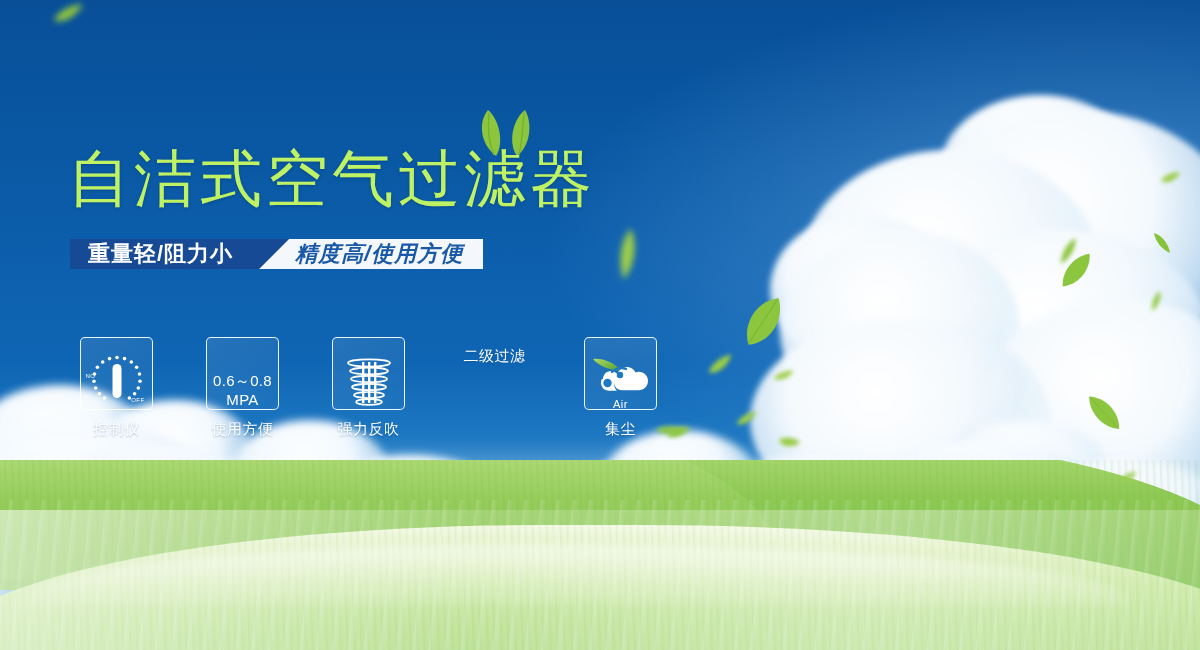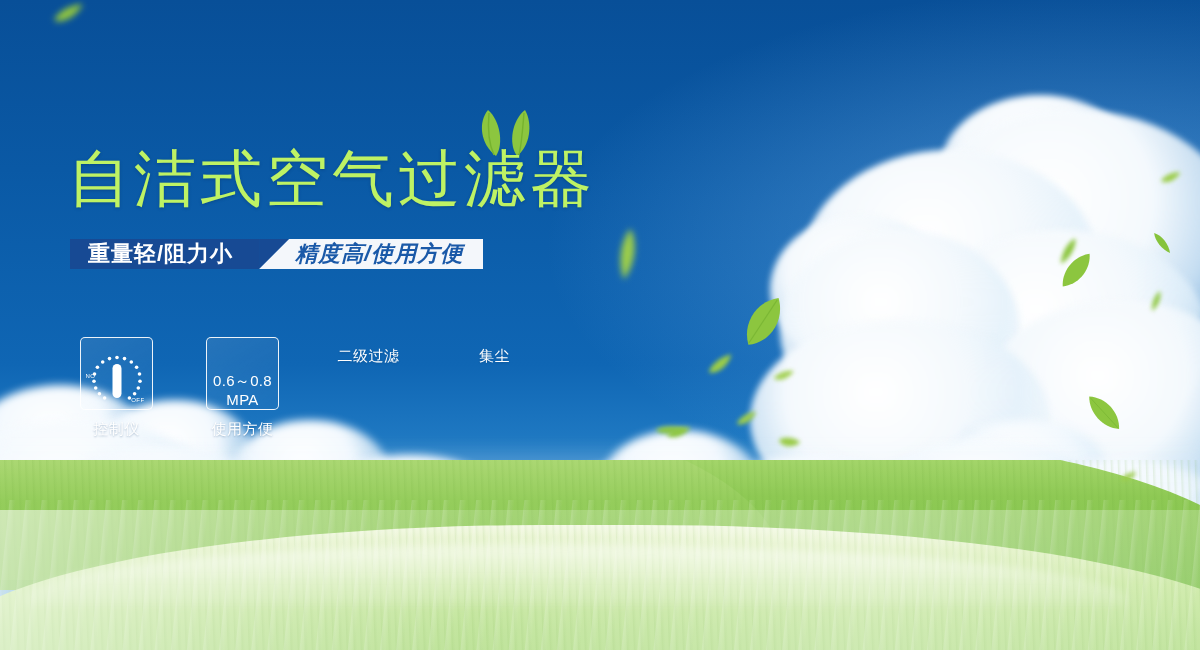--- a/index.html
+++ b/index.html
@@ -325,24 +325,65 @@
       <div class="feature">
         <div class="fbox">
           <div class="fbox-text">
             <span>0.6～0.8</span>
             <span class="l2">MPA</span>
           </div>
         </div>
         <div class="flabel">使用方便</div>
       </div>
 
+      <div class="feature">
+        <div class="fbox">
+          <div class="coil">
+            <svg viewBox="0 0 52 52" width="52" height="52">
+              <g stroke="#ffffff" stroke-width="1.7" fill="none">
+                <ellipse cx="26" cy="6" rx="21" ry="3.6"></ellipse>
+                <ellipse cx="26" cy="14" rx="19" ry="3.4"></ellipse>
+                <ellipse cx="26" cy="22" rx="18" ry="3.2"></ellipse>
+                <ellipse cx="26" cy="30" rx="17" ry="3.1"></ellipse>
+                <ellipse cx="26" cy="38" rx="15" ry="3.0"></ellipse>
+                <ellipse cx="26" cy="45" rx="13" ry="2.8"></ellipse>
+              </g>
+              <g fill="#ffffff">
+                <rect x="19" y="5" width="2.4" height="41"></rect>
+                <rect x="25" y="5" width="2.4" height="41"></rect>
+                <rect x="31" y="5" width="2.4" height="41"></rect>
+              </g>
+            </svg>
+          </div>
+        </div>
+        <div class="flabel">强力反吹</div>
+      </div>
 
       <div class="feature">
         <div class="flabel">二级过滤</div>
       </div>
 
       <div class="feature">
+        <div class="fbox">
+          <div class="airicon">
+            <svg viewBox="0 0 60 52" width="60" height="52">
+              <defs>
+                <linearGradient id="lg" x1="0" y1="0" x2="1" y2="1">
+                  <stop offset="0%" stop-color="#b7e05a"></stop>
+                  <stop offset="100%" stop-color="#4f9e2e"></stop>
+                </linearGradient>
+              </defs>
+              <path d="M2 2 C12 1 24 6 30 14 C20 13 8 10 2 2 Z" fill="url(#lg)" opacity=".95"></path>
+              <path d="M26 20 C26 14.5 30.4 10 35.8 10 C39.6 10 42.9 12.2 44.5 15.4 C45.5 15 46.6 14.8 47.8 14.8 C52.9 14.8 57 18.9 57 24 C57 29.1 52.9 33.2 47.8 33.2 L31 33.2 C26.6 33.2 23 29.6 23 25.2 C23 23.2 23.8 21.4 25 20 Z" fill="#ffffff"></path>
+              <path d="M12 22 C12 17.6 15.6 14 20 14 C23 14 25.6 15.7 27 18.2 C24.6 20.2 23 23.3 23 26.6 C23 29.4 24.1 32 25.9 33.8 L18 33.8 C13.6 33.8 10 30.2 10 25.8 C10 24.5 10.3 23.2 10.9 22.1 Z" fill="#ffffff"></path>
+              <circle cx="16.5" cy="26" r="4.2" fill="#1a7ac4"></circle>
+              <circle cx="29" cy="18" r="3.2" fill="#1a7ac4"></circle>
+              <path d="M21 15 C25 11 31 10 35 12" stroke="#1a7ac4" stroke-width="2.4" fill="none" stroke-linecap="round"></path>
+            </svg>
+            <div class="airtext">Air</div>
+          </div>
+        </div>
         <div class="flabel">集尘</div>
       </div>
 
     </div>
   </div>
 </div>
 
 </body></html>

